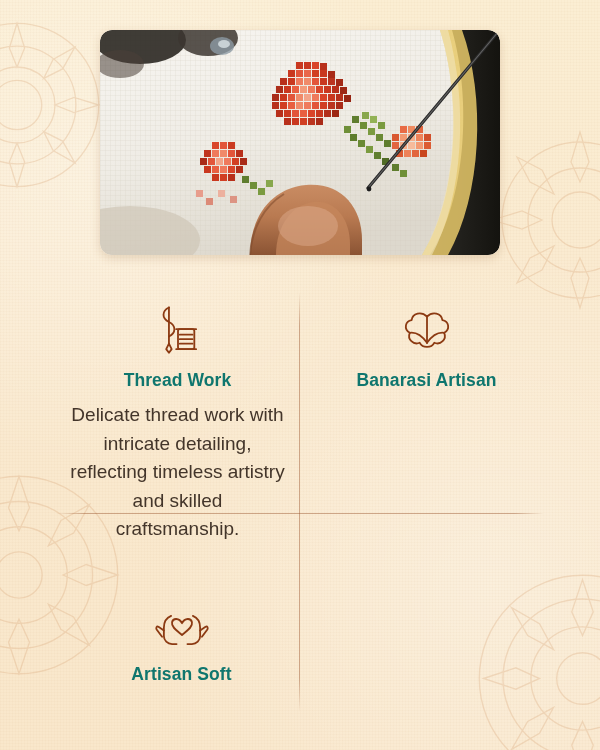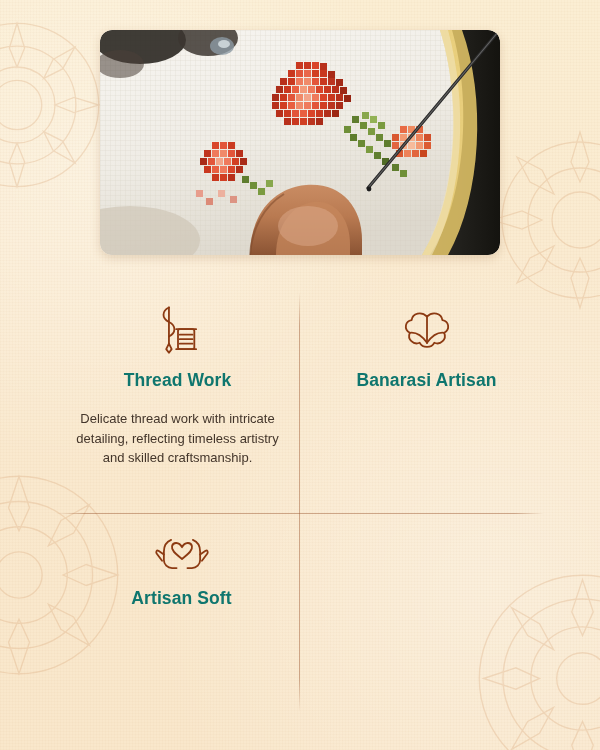--- a/index.html
+++ b/index.html
@@ -104,22 +104,22 @@
     color: #8c3a12;
   }
   .feature-title {
     margin-top: 8px;
     font-size: 17.5px;
     font-weight: 700;
     color: #0f766e;
     letter-spacing: 0.1px;
   }
   .feature-desc {
-    margin-top: 18px;
-    font-size: 13px;
+    margin-top: 10px;
+    font-size: 19px;
     line-height: 1.5;
     color: #43352a;
     max-width: 215px;
     margin-left: auto;
     margin-right: auto;
   }
 </style>
 </head>
 <body>
 

